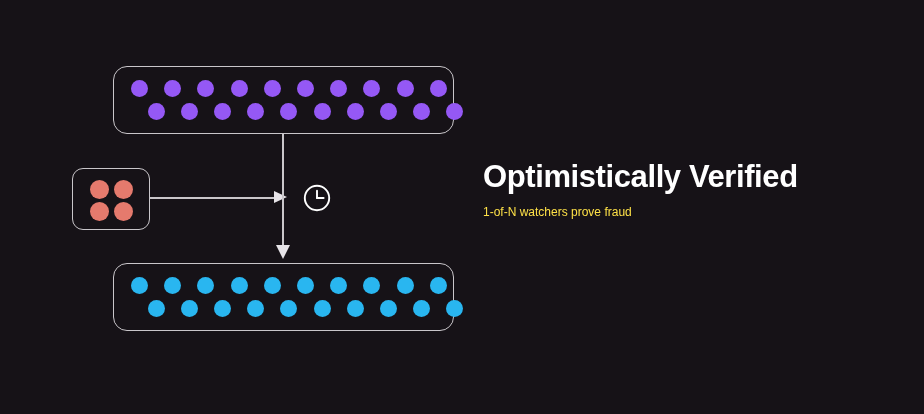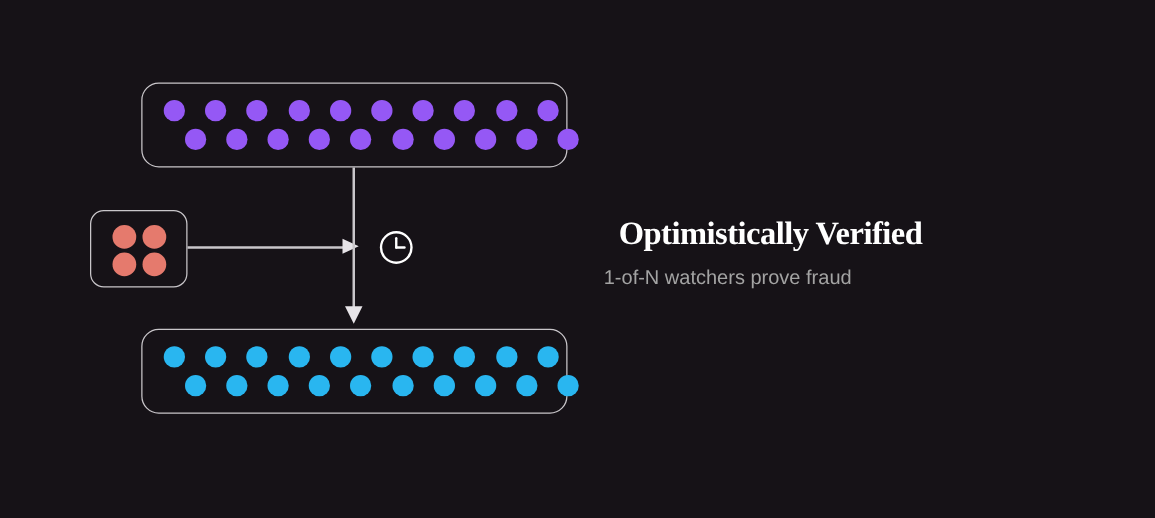--- a/index.html
+++ b/index.html
@@ -109,34 +109,33 @@
   }
 
   
   #text-block {
     position: absolute;
     left: 483px;
     top: 160px;
     width: 420px;
   }
   #headline {
-    margin: 12px;
-    font-size: 26px;
+    margin: 0;
+    font-size: 31px;
     font-weight: bold;
     letter-spacing: -0.4px;
     color: #ffffff;
     line-height: 1.12;
     white-space: nowrap;
-    font-family: Liberation Serif, serif;
   }
   #subhead {
     margin: 10px 0 0 0;
-    font-size: 16px;
+    font-size: 12px;
     font-weight: normal;
-    color: #a3a3a3;
+    color: #fde047;
     line-height: 1.2;
     white-space: nowrap;
   }
 </style>
 </head>
 <body>
 
 <div id="stage">
 
   <div class="node-box" id="top-box">

